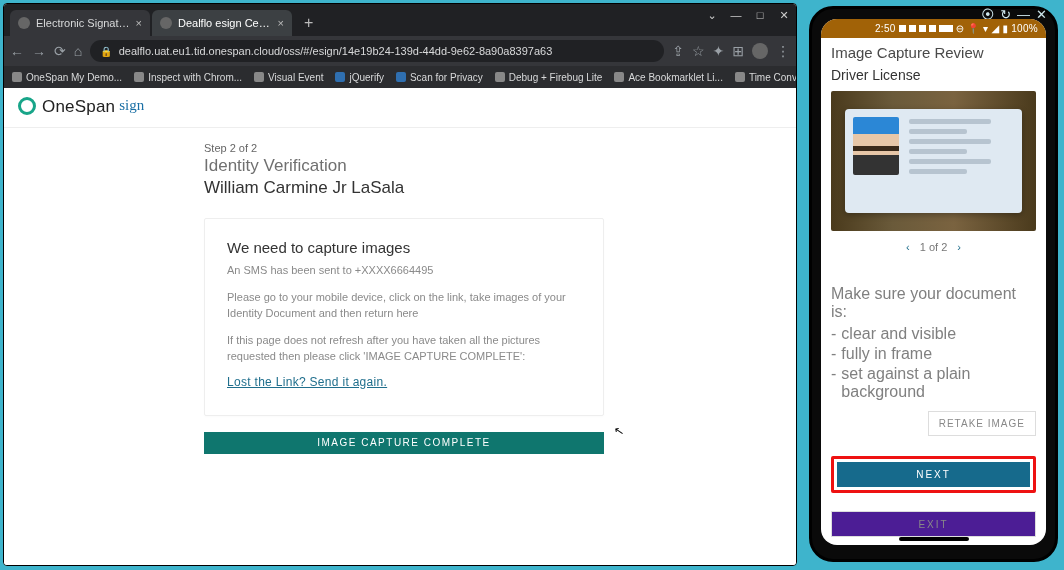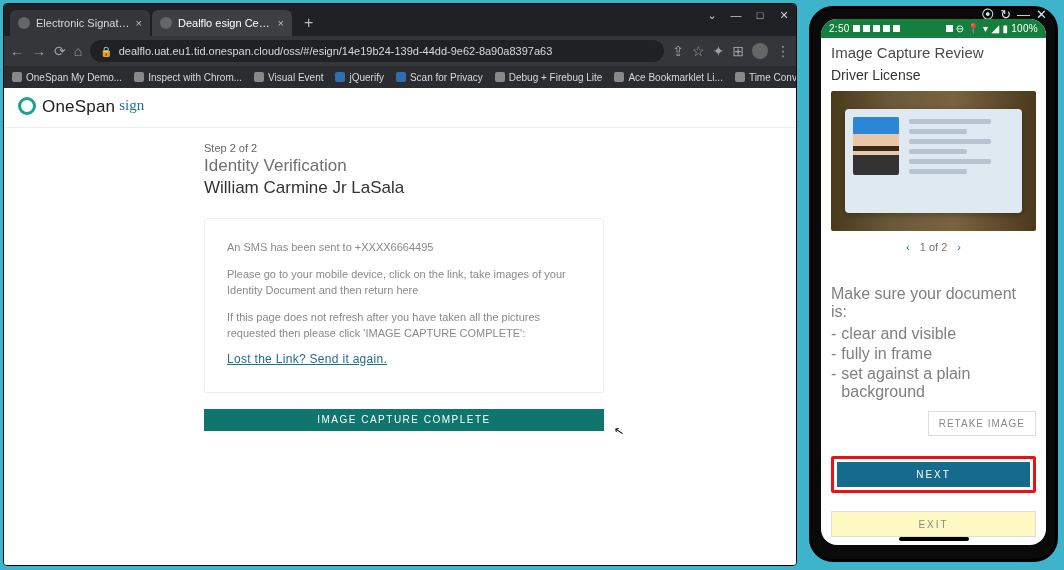--- a/index.html
+++ b/index.html
@@ -48,21 +48,21 @@
   .resend { color:#1f6e8c; text-decoration:underline; font-size:12px; letter-spacing:.3px; }
 
   .bigbtn { margin-top:16px; width:400px; height:22px; background:#0f766e; color:#fff; font-size:10px; letter-spacing:1.5px; display:flex; align-items:center; justify-content:center; border:none; }
 
   .cursor { position:absolute; left:610px; top:336px; font-size:12px; color:#000; transform:rotate(-10deg); }
 
   
   .phone { position:absolute; right:6px; top:6px; width:249px; height:556px; background:#0a0a0a; border:3px solid #000; border-radius:24px; padding:10px 9px 14px; }
   .winctrls-phone { position:absolute; top:-2px; right:8px; display:flex; gap:6px; color:#cfe8ee; font-size:13px;}
   .screen { width:100%; height:100%; background:#fff; border-radius:16px; overflow:hidden; position:relative; display:flex; flex-direction:column; }
-  .statusbar { height:20px; background:#15803d; color:#fff; font-size:10px; display:flex; align-items:center; justify-content:space-between; padding:0 8px; letter-spacing:.3px;}
+  .statusbar { height:20px; background:#a16207; color:#fff; font-size:10px; display:flex; align-items:center; justify-content:flex-end; padding:0 8px; letter-spacing:.3px;}
   .status-l { display:flex; gap:3px; align-items:center;}
   .status-r { display:flex; gap:3px; align-items:center;}
   .sq { width:7px; height:7px; background:#fff; }
   
   .p-body { flex:1 1 auto; padding:6px 10px 8px; color:#4a4a4a; display:flex; flex-direction:column; }
   .p-h1 { font-size:15px; color:#4a4a4a; font-weight:400; }
   .p-h2 { font-size:14px; color:#333; font-weight:400; margin-top:6px; }
   .license { margin-top:8px; height:140px; border-radius:2px; overflow:hidden; position:relative; background:linear-gradient(90deg,#4a3a1c,#6a5a3a 30%,#7a6340 60%,#4a3a1c); display:flex; align-items:center; justify-content:center; }
   .license .cardimg { width:86%; height:74%; background:#dfe9f2; border-radius:4px; display:flex; padding:8px; gap:10px; box-shadow:0 2px 6px rgba(0,0,0,.3);}
   .cardimg .photo { width:46px; height:58px; background:linear-gradient(180deg,#2b87d6 0%,#2b87d6 30%,#e7c7a8 30%,#e7c7a8 50%,#3a2a1a 50%,#3a2a1a 58%,#e7c7a8 58%,#e7c7a8 66%,#333 66%); border-radius:2px; }
@@ -75,21 +75,21 @@
   .pager .pg { color:#777; }
 
   .checkblk { margin-top:28px; font-size:16px; color:#808080;}
   .checkblk .lead { margin-bottom:4px;}
   .checkblk .li { margin:2px 0; display:flex; gap:5px;}
   .retake { align-self:flex-end; margin-top:8px; border:1px solid #ddd; background:#fff; color:#888; font-size:10px; letter-spacing:1px; padding:6px 10px; }
 
   .stickyactions { margin-top:auto; padding-top:20px; }
   .nextwrap { border:3px solid #e11; padding:3px; border-radius:2px; }
   .nextbtn { width:100%; height:25px; background:#166a8c; color:#fff; font-size:10px; letter-spacing:2px; border:none;}
-  .exitbtn { width:100%; height:26px; margin-top:18px; background:#fef9c3; color:#888; font-size:10px; letter-spacing:2px; border:1px solid #ddd;}
+  .exitbtn { width:100%; height:26px; margin-top:18px; background:#4c1d95; color:#888; font-size:10px; letter-spacing:2px; border:1px solid #ddd;}
   .homebar { position:absolute; bottom:4px; left:50%; transform:translateX(-50%); width:70px; height:4px; background:#000; border-radius:2px;}
 </style>
 </head>
 <body>
 
 <div class="browser">
   <div class="titlebar">
     <div class="tab">
       <span class="tab-icon"></span>
       <span class="tab-label">Electronic Signature, Cloud Auth</span>
@@ -172,20 +172,21 @@
       <span class="brand-word">OneSpan</span>
       <span class="brand-sign">sign</span>
     </div>
 
     <div class="content">
       <div class="stepline">Step 2 of 2</div>
       <div class="h-iv">Identity Verification</div>
       <div class="h-name">William Carmine Jr LaSala</div>
 
       <div class="card">
+        <h3>We need to capture images</h3>
         <p>An SMS has been sent to +XXXX6664495</p>
         <p>Please go to your mobile device, click on the link, take images of your Identity Document and then return here</p>
         <p>If this page does not refresh after you have taken all the pictures requested then please click 'IMAGE CAPTURE COMPLETE':</p>
         <a href="#" class="resend">Lost the Link? Send it again.</a>
       </div>
 
       <button class="bigbtn">IMAGE CAPTURE COMPLETE</button>
     </div>
 
     <span class="cursor">↖</span>

